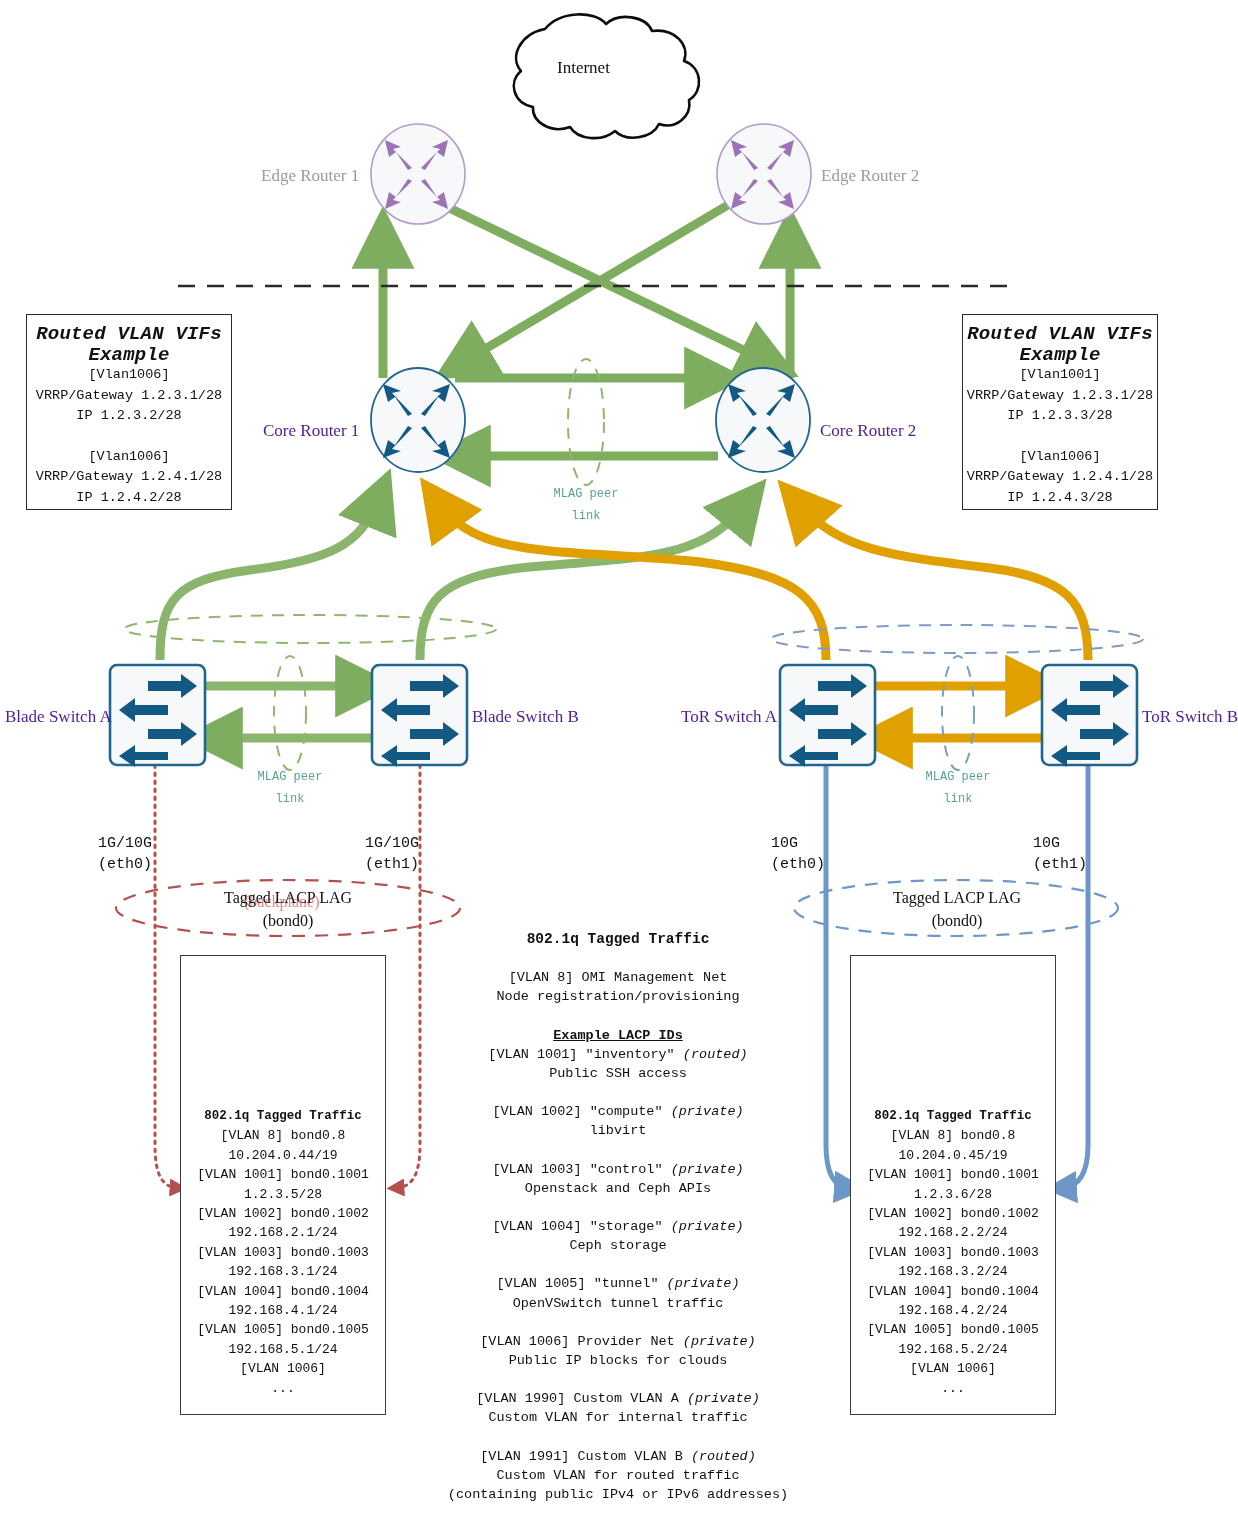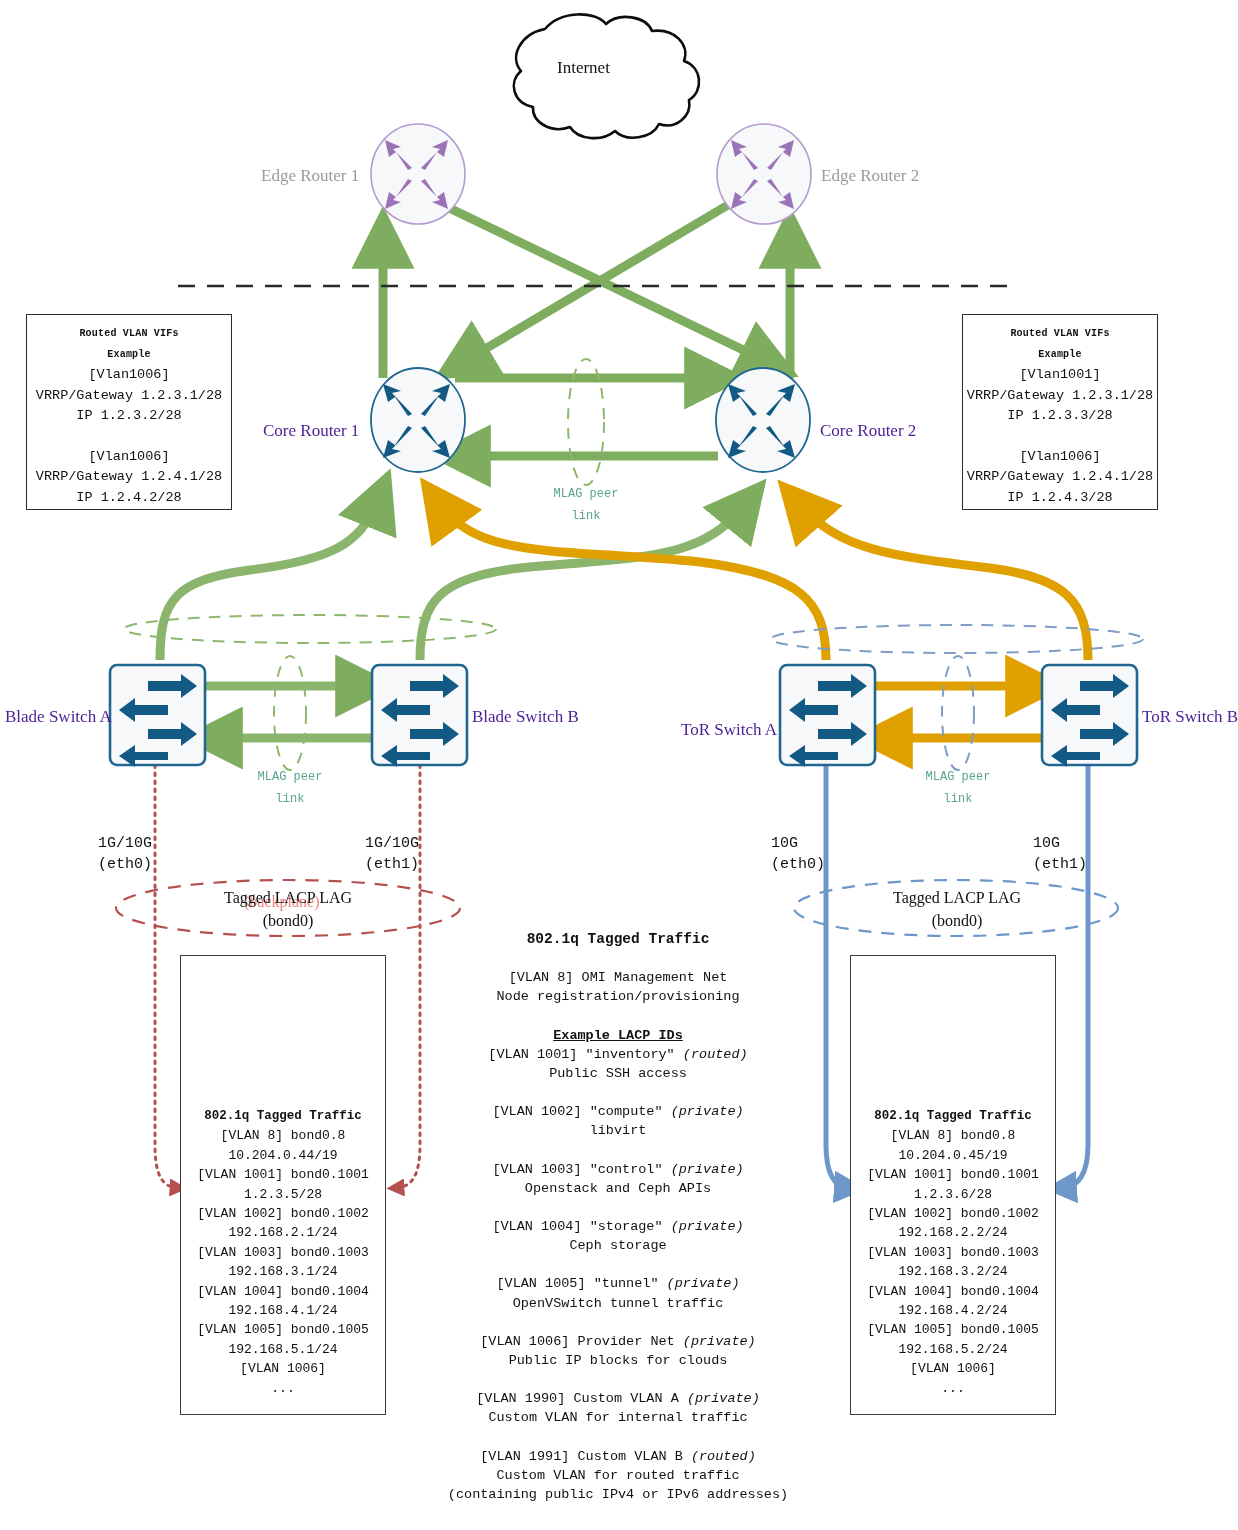--- a/index.html
+++ b/index.html
@@ -6,21 +6,21 @@
   body{width:1238px;height:1530px;position:relative;overflow:hidden;
        font-family:"Liberation Serif",serif;}
   .stage{position:absolute;left:0;top:0;width:1238px;height:1270px;}
   svg.layer{position:absolute;left:0;top:0;width:1238px;height:1530px;overflow:visible;}
 
   
   .tbox{position:absolute;border:1.5px solid #2b2b2b;background:#fff;
         box-sizing:border-box;}
   .vifbox{font-family:"Liberation Mono",monospace;font-size:13.5px;
           line-height:20.5px;text-align:center;color:#111;padding-top:9px;}
-  .vifbox .hd{font-weight:bold;font-size:10px;letter-spacing:.2px;}
+  .vifbox .hd{font-weight:bold;font-size:19px;letter-spacing:.2px;font-style:italic;}
   .blank{height:20px;}
 
   .nodelabel{position:absolute;font-family:"Liberation Serif",serif;
              font-size:17px;color:#4c1d95;white-space:nowrap;}
   .nodelabel.grey{color:#9a9a9a;}
 
   .mlag{position:absolute;font-family:"Liberation Mono",monospace;
         font-size:12px;color:#5aa392;text-align:center;line-height:22px;
         white-space:nowrap;}
 
@@ -276,21 +276,21 @@
 <div class="cloudlbl" style="left:557px;top:58px;">Internet</div>
 
 <div class="nodelabel grey" style="left:261px;top:166px;">Edge Router 1</div>
 <div class="nodelabel grey" style="left:821px;top:166px;">Edge Router 2</div>
 
 <div class="nodelabel" style="left:263px;top:421px;">Core Router 1</div>
 <div class="nodelabel" style="left:820px;top:421px;">Core Router 2</div>
 
 <div class="nodelabel" style="left:5px;top:707px;">Blade Switch A</div>
 <div class="nodelabel" style="left:472px;top:707px;">Blade Switch B</div>
-<div class="nodelabel" style="left:681px;top:707px;margin-top:13px;">ToR Switch A</div>
+<div class="nodelabel" style="left:681px;top:707px;">ToR Switch A</div>
 <div class="nodelabel" style="left:1142px;top:707px;">ToR Switch B</div>
 
 <div class="mlag" style="left:521px;top:483px;width:130px;"><span>MLAG peer</span><br><span>link</span></div>
 <div class="mlag" style="left:225px;top:766px;width:130px;"><span>MLAG peer</span><br><span>link</span></div>
 <div class="mlag" style="left:893px;top:766px;width:130px;"><span>MLAG peer</span><br><span>link</span></div>
 
 <div class="tbox vifbox" style="left:26px;top:314px;width:206px;height:196px;">
   <div class="hd">Routed VLAN VIFs</div>
   <div class="hd">Example</div>
   <div>[Vlan1006]</div>

